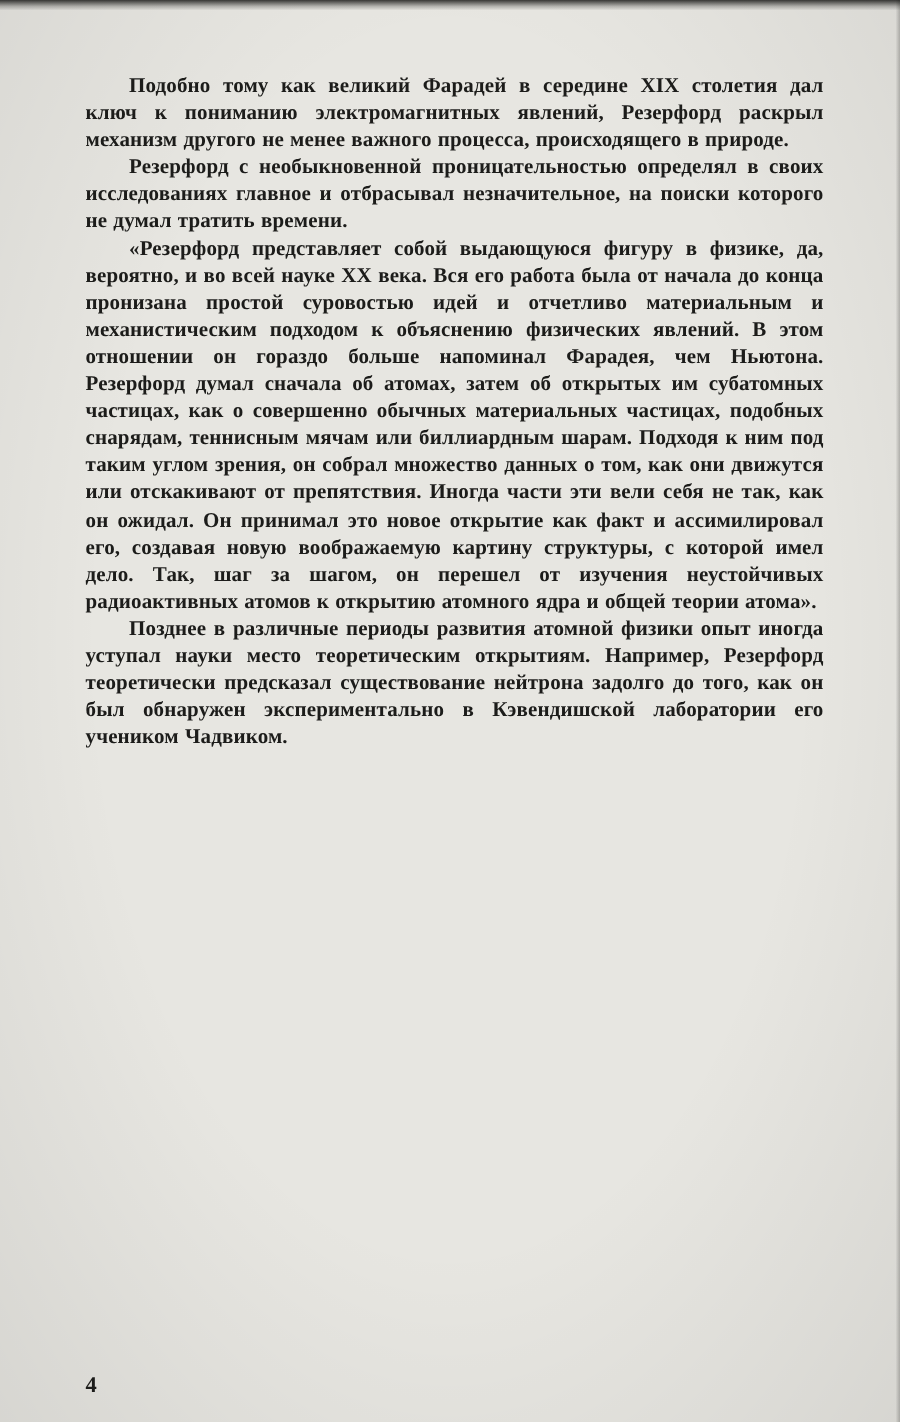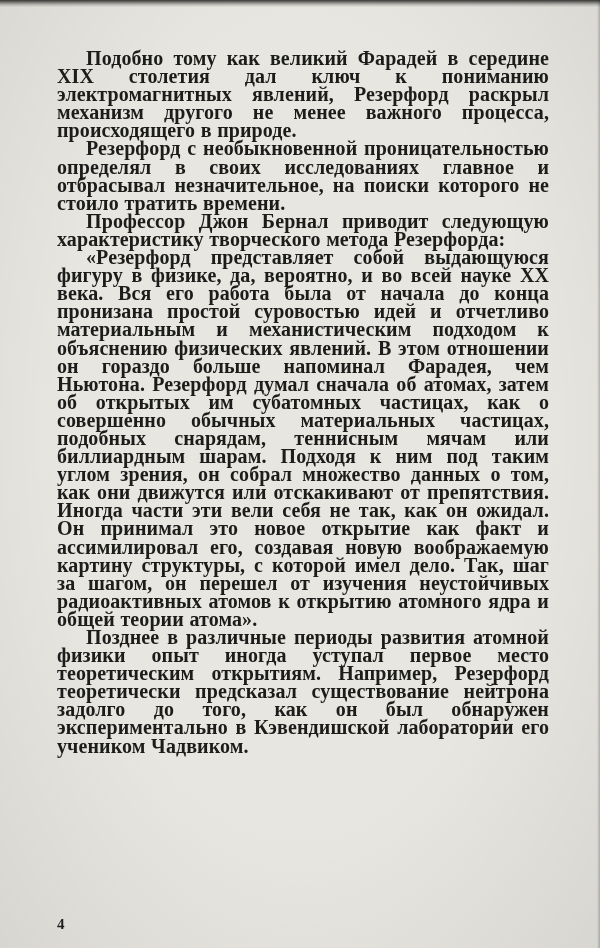--- a/index.html
+++ b/index.html
@@ -38,21 +38,21 @@
     top: 49px;
     left: 57px;
     width: 492px;
     color: var(--ink, #1c1c1a);
   }
   .text-block p {
     margin: 0;
     padding: 0;
     text-indent: 29px;
     text-align: justify;
-    font-size: 20px;
+    font-size: 14px;
     line-height: 18.1px;
     font-weight: 600;
     letter-spacing: 0.1px;
     word-spacing: 0.5px;
     hyphens: auto;
     -webkit-hyphens: auto;
   }
   .page-number {
     position: absolute;
     left: 57px;
@@ -63,19 +63,18 @@
   }
 </style>
 </head>
 <body>
 
 <div class="page">
   <div class="scan-edge-top"></div>
   <div class="scan-edge-right"></div>
   <div class="text-block">
       <p>Подобно тому как великий Фарадей в середине XIX столетия дал ключ к пониманию электромагнитных явлений, Резерфорд раскрыл механизм другого не менее важного процесса, происходящего в природе.</p>
-      <p>Резерфорд с необыкновенной проницательностью определял в своих исследованиях главное и отбрасывал незначительное, на поиски которого не стоило тратить времени.</p>
-      <p>Профессор Джон Бернал приводит следующую характеристику творческого метода Резерфорда:</p>
+      <p>Резерфорд с необыкновенной проницательностью определял в своих исследованиях главное и отбрасывал незначительное, на поиски которого не думал тратить времени.</p>
       <p>«Резерфорд представляет собой выдающуюся фигуру в физике, да, вероятно, и во всей науке XX века. Вся его работа была от начала до конца пронизана простой суровостью идей и отчетливо материальным и механистическим подходом к объяснению физических явлений. В этом отношении он гораздо больше напоминал Фарадея, чем Ньютона. Резерфорд думал сначала об атомах, затем об открытых им субатомных частицах, как о совершенно обычных материальных частицах, подобных снарядам, теннисным мячам или биллиардным шарам. Подходя к ним под таким углом зрения, он собрал множество данных о том, как они движутся или отскакивают от препятствия. Иногда части эти вели себя не так, как он ожидал. Он принимал это новое открытие как факт и ассимилировал его, создавая новую воображаемую картину структуры, с которой имел дело. Так, шаг за шагом, он перешел от изучения неустойчивых радиоактивных атомов к открытию атомного ядра и общей теории атома».</p>
-      <p>Позднее в различные периоды развития атомной физики опыт иногда уступал первое место теоретическим открытиям. Например, Резерфорд теоретически предсказал существование нейтрона задолго до того, как он был обнаружен экспериментально в Кэвендишской лаборатории его учеником Чадвиком.</p>
+      <p>Позднее в различные периоды развития атомной физики опыт иногда уступал науки место теоретическим открытиям. Например, Резерфорд теоретически предсказал существование нейтрона задолго до того, как он был обнаружен экспериментально в Кэвендишской лаборатории его учеником Чадвиком.</p>
     </div>
   <div class="page-number">4</div>
 </div>
 
 </body></html>

